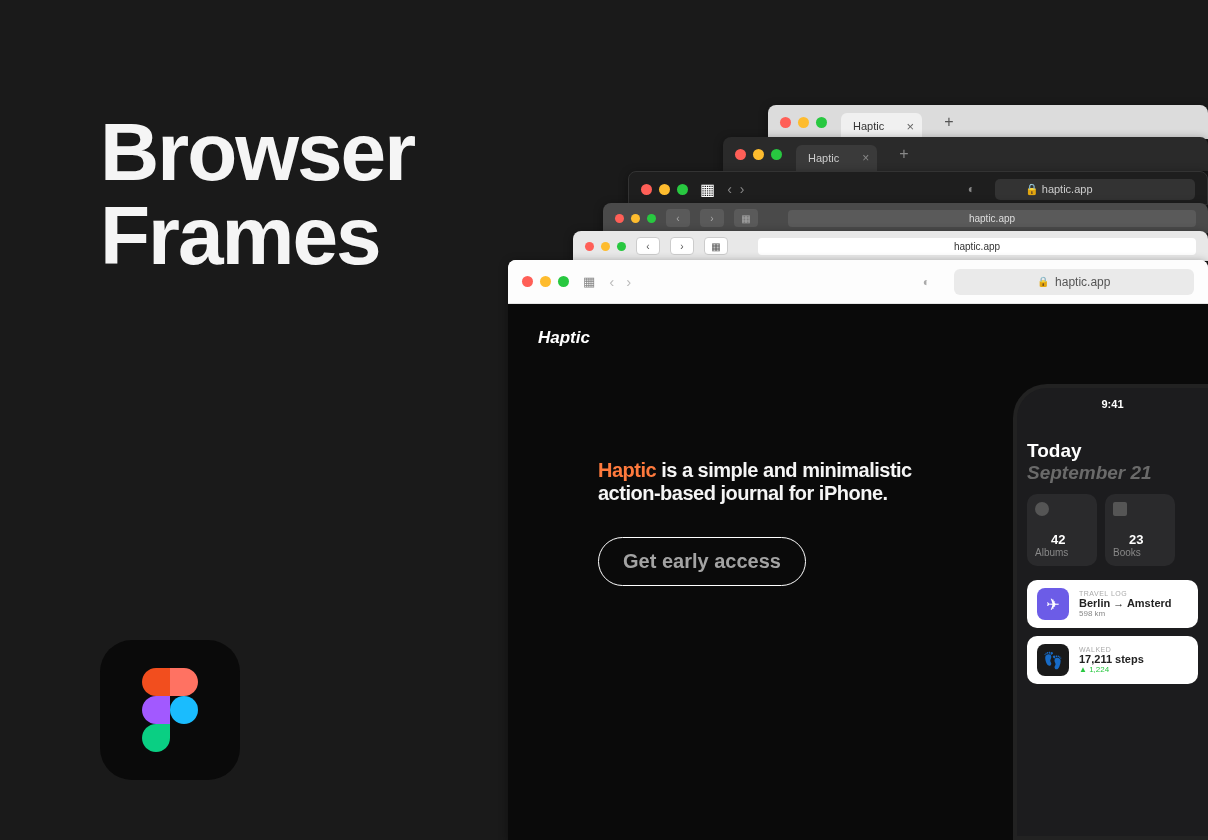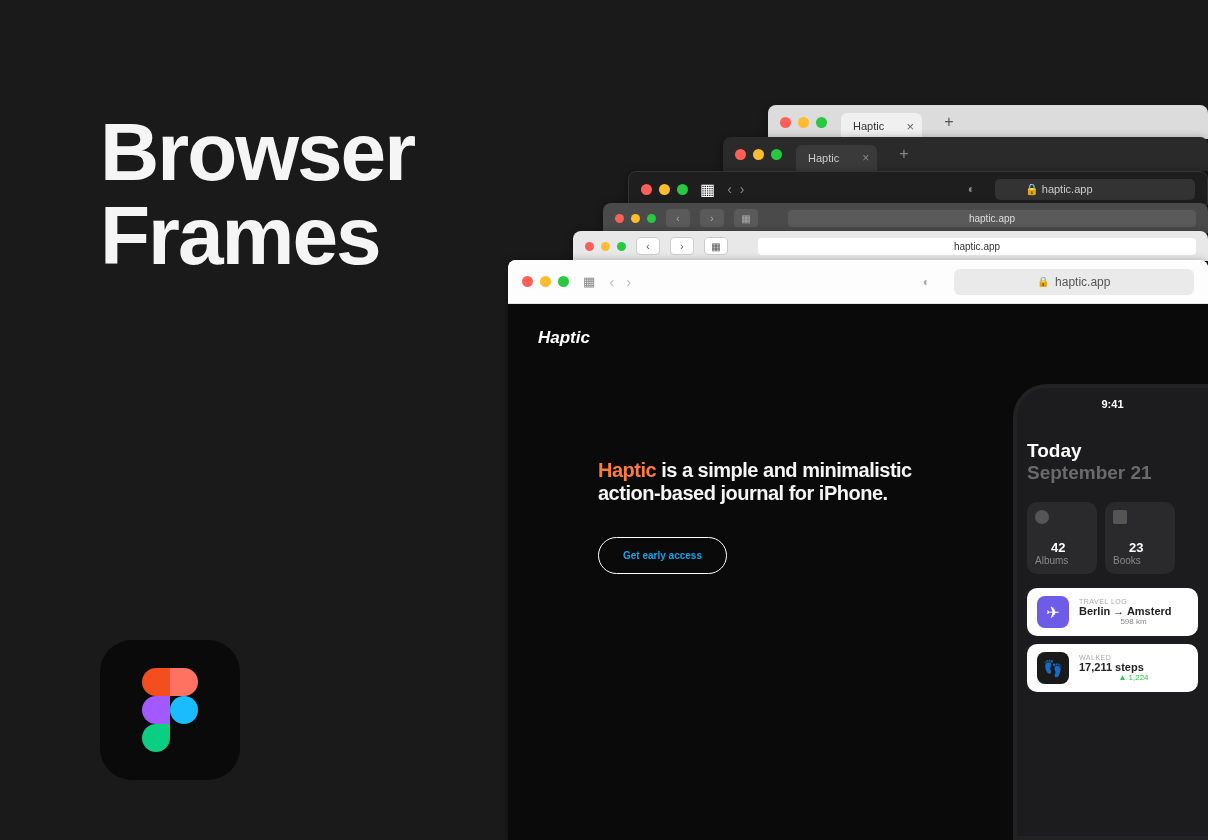--- a/index.html
+++ b/index.html
@@ -140,55 +140,55 @@
   letter-spacing: -0.5px;
   color: #f5f5f5;
 }
 .hero .accent { color: #ff7a3d; }
 .cta {
   margin-top: 32px;
   display: inline-block;
   padding: 12px 24px;
   border: 1.5px solid #fff;
   border-radius: 999px;
-  font-size: 10px;
+  font-size: 20px;
   font-weight: 600;
-  color: #0ea5e9;
+  color: #a3a3a3;
 }
 
 
 .phone {
   position: absolute;
   right: 0;
   top: 80px;
   width: 195px;
   height: 456px;
   background: #1c1c1e;
   border: 4px solid #222;
   border-right: none;
   border-radius: 34px 0 0 0;
   padding: 10px;
 }
 .phone .time { text-align: center; font-size: 11px; color: #fff; font-weight: 600; margin-bottom: 30px; }
 .phone .today { font-size: 19px; font-weight: 700; color: #fff; }
-.phone .date { font-size: 19px; font-weight: 700; color: #6a6a6a; margin-bottom: 18px; }
+.phone .date { font-size: 19px; font-weight: 700; color: #6a6a6a; margin-bottom: 10px; font-style: italic; }
 .phone .tiles { display: flex; gap: 8px; margin-bottom: 14px; }
 .phone .tile { background: #2a2a2c; border-radius: 10px; width: 70px; height: 72px; padding: 8px; display:flex; flex-direction:column; justify-content:space-between; }
 .phone .tile-icon { width: 14px; height: 14px; background: #555; border-radius: 50%; }
 .phone .tile-icon.sq { border-radius: 2px; }
 .phone .tile-num { font-size: 13px; font-weight: 700; color: #fff; margin-left: 16px; }
 .phone .tile-lbl { font-size: 10px; color: #888; }
 .phone .card { background: #fff; border-radius: 10px; padding: 8px 10px; display: flex; gap: 10px; align-items: center; margin-bottom: 8px; }
 .phone .card-icon { width: 32px; height: 32px; border-radius: 8px; display:flex; align-items:center; justify-content:center; color:#fff; font-size:16px; }
 .phone .card-icon.purple { background: #6c5ce7; }
 .phone .card-icon.black { background: #1a1a1a; }
 .phone .card-body { flex:1; }
 .phone .card-cat { font-size: 7px; color: #aaa; text-transform: uppercase; letter-spacing: 0.5px; }
 .phone .card-title { font-size: 11px; font-weight: 700; color: #222; }
-.phone .card-sub { font-size: 8px; color: #888; text-align: center; }
+.phone .card-sub { font-size: 8px; color: #888; }
 .phone .card-sub.up { color: #28c840; }
 </style>
 </head>
 <body>
 
 <div class="left-panel">
   <h1 class="title">
     <span>Browser</span><br>
     <span>Frames</span>
   </h1>

